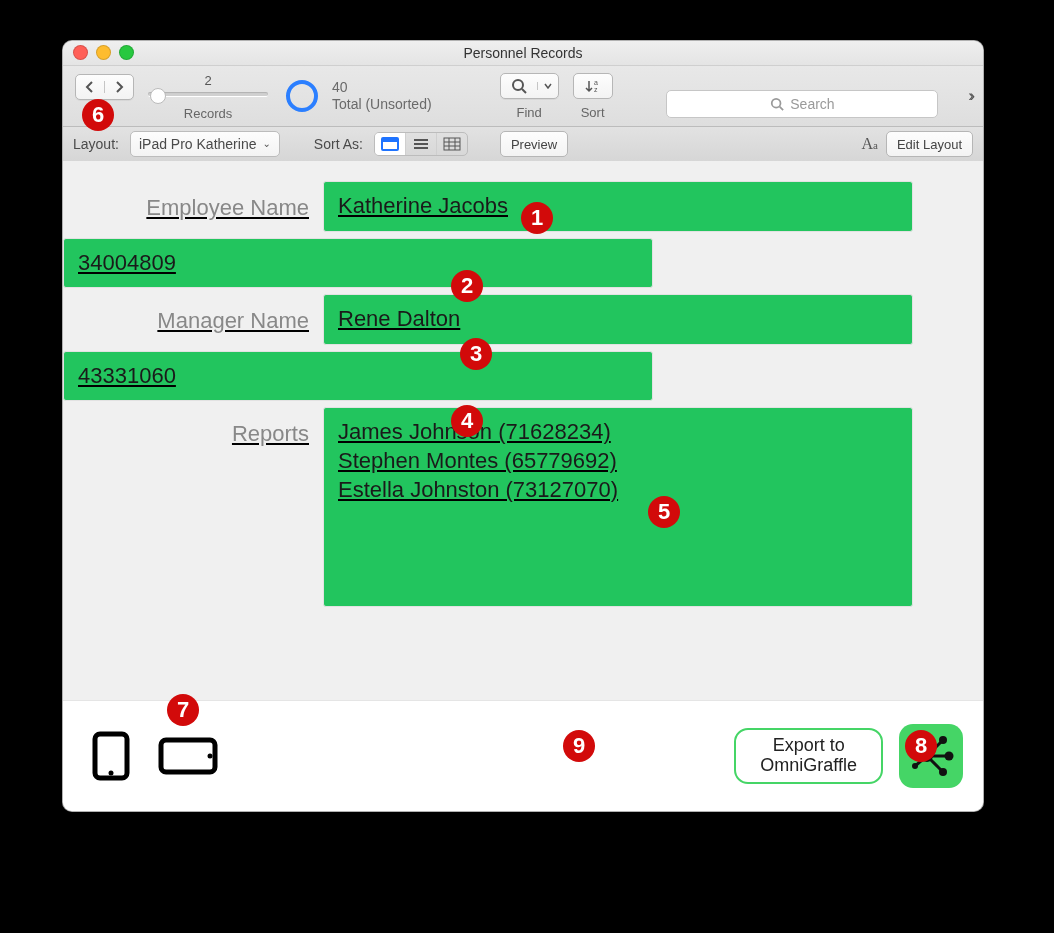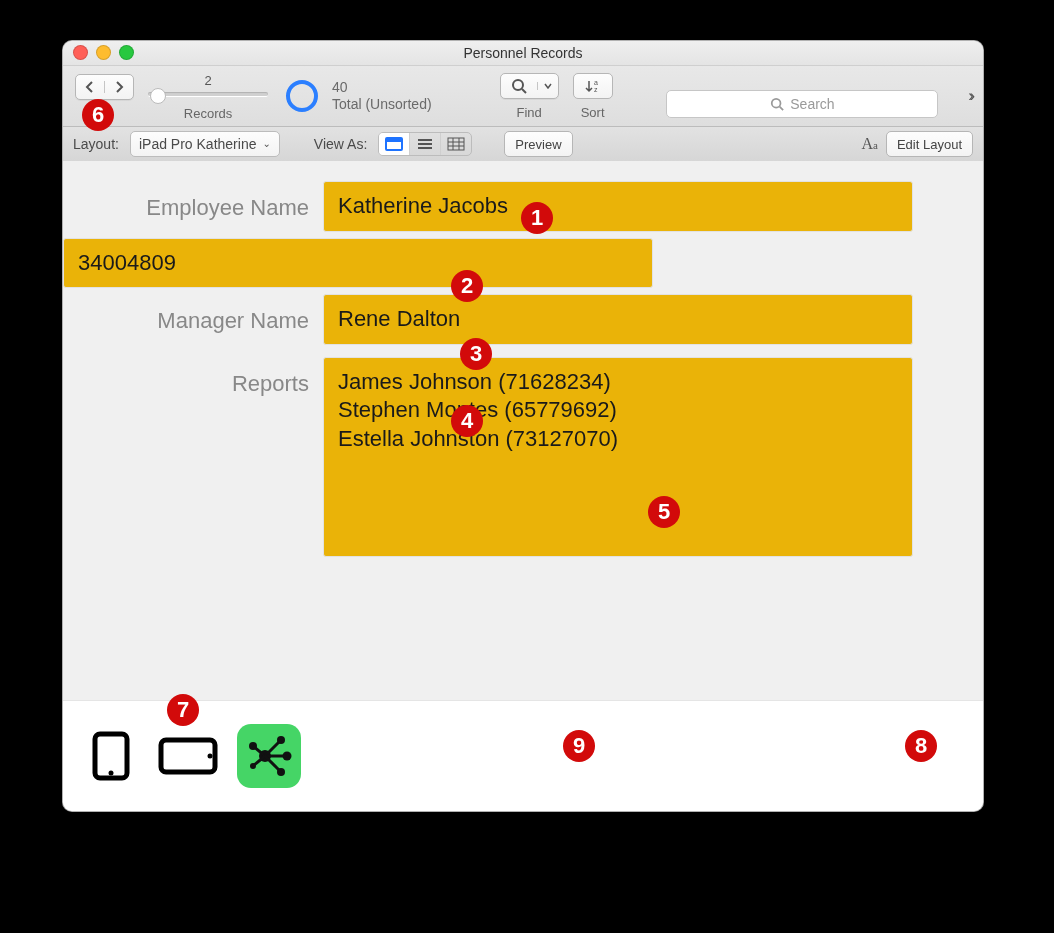--- a/index.html
+++ b/index.html
@@ -233,38 +233,39 @@
   }
 
   
   .content {
     position: absolute;
     top: 120px;
     left: 0; right: 0;
     bottom: 110px;
     background: #f0f0f0;
     padding: 14px 0 0 0;
+    text-decoration: underline;
   }
   .form-row {
     display: flex;
     align-items: flex-start;
     margin: 6px 0;
   }
   .form-label {
     width: 260px;
     text-align: right;
     padding: 14px 14px 0 0;
     font-size: 22px;
     color: #888;
     box-sizing: border-box;
   }
   .form-field {
     flex: 0 0 590px;
     min-height: 48px;
-    background: #eab308;
+    background: #22c55e;
     border: 1px solid #e2e2e2;
     border-radius: 3px;
     padding: 10px 14px;
     font-size: 22px;
     color: #1a1a1a;
     box-sizing: border-box;
     white-space: pre-line;
     line-height: 1.3;
   }
   .form-field.tall {
@@ -420,21 +421,21 @@
   </div>
 
   <div class="layoutbar">
     <span>Layout:</span>
     <div class="popup">
       <span>iPad Pro Katherine</span>
       <span class="chev">⌄</span>
     </div>
 
     <div style="width:12px"></div>
-    <span>View As:</span>
+    <span>Sort As:</span>
 
     <div class="view-icons">
       <div class="vi active">
         <svg width="18" height="14" viewBox="0 0 18 14">
             <rect x="1" y="1" width="16" height="12" rx="1" fill="none" stroke="#1e73ff" stroke-width="2"></rect>
             <rect x="1" y="1" width="16" height="4" fill="#1e73ff"></rect>
           </svg>
       </div>
       <div class="vi">
         <svg width="18" height="14" viewBox="0 0 18 14">
@@ -473,20 +474,21 @@
       <div class="form-field">Katherine Jacobs</div>
     </div>
     <div class="form-row">
       <div class="form-field">34004809</div>
     </div>
     <div class="form-row">
       <div class="form-label">Manager Name</div>
       <div class="form-field">Rene Dalton</div>
     </div>
     <div class="form-row">
+      <div class="form-field">43331060</div>
     </div>
     <div class="form-row">
       <div class="form-label">Reports</div>
       <div class="form-field tall">James Johnson (71628234)
 Stephen Montes (65779692)
 Estella Johnston (73127070)</div>
     </div>
   </div>
 
   <div class="footer">
@@ -494,20 +496,24 @@
       <svg width="56" height="56" viewBox="0 0 56 56">
         <rect x="12" y="6" width="32" height="44" rx="5" fill="none" stroke="#000" stroke-width="5"></rect>
         <circle cx="28" cy="45" r="2.5" fill="#000"></circle>
       </svg>
       <svg width="66" height="48" viewBox="0 0 66 48">
         <rect x="6" y="8" width="54" height="32" rx="5" fill="none" stroke="#000" stroke-width="5"></rect>
         <circle cx="55" cy="24" r="2.5" fill="#000"></circle>
       </svg>
     </div>
 
+    <div class="export-btn">
+      <div>Export to</div>
+      <div>OmniGraffle</div>
+    </div>
 
     <div class="og-icon">
       <svg width="48" height="48" viewBox="0 0 48 48">
         <circle cx="20" cy="24" r="6" fill="#111"></circle>
         <circle cx="8" cy="14" r="4" fill="#111"></circle>
         <circle cx="8" cy="34" r="3" fill="#111"></circle>
         <circle cx="36" cy="8" r="4" fill="#111"></circle>
         <circle cx="42" cy="24" r="4.5" fill="#111"></circle>
         <circle cx="36" cy="40" r="4" fill="#111"></circle>
         <line x1="20" y1="24" x2="8" y2="14" stroke="#111" stroke-width="3"></line>

